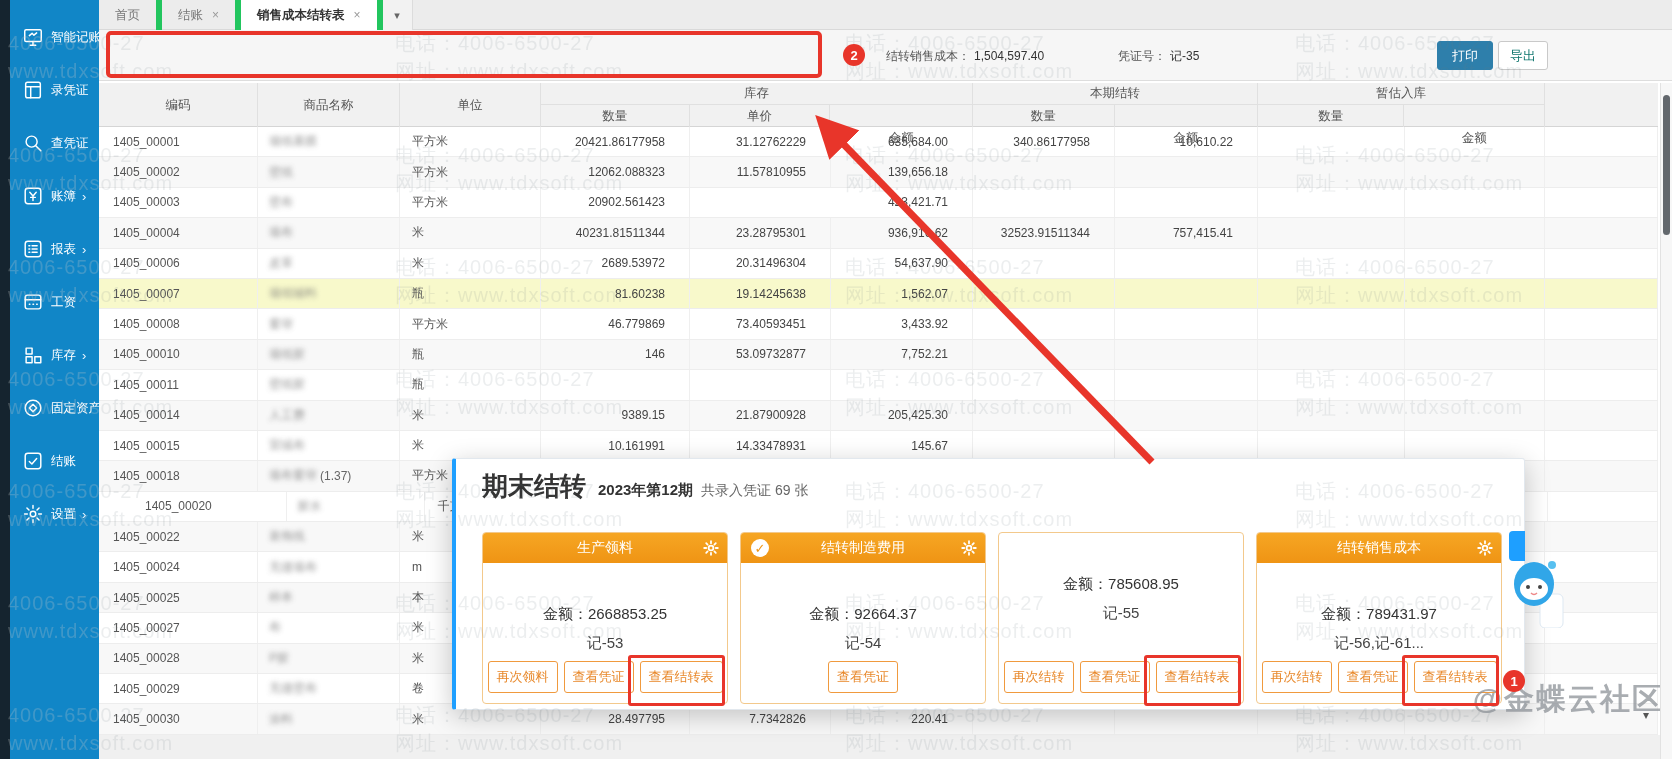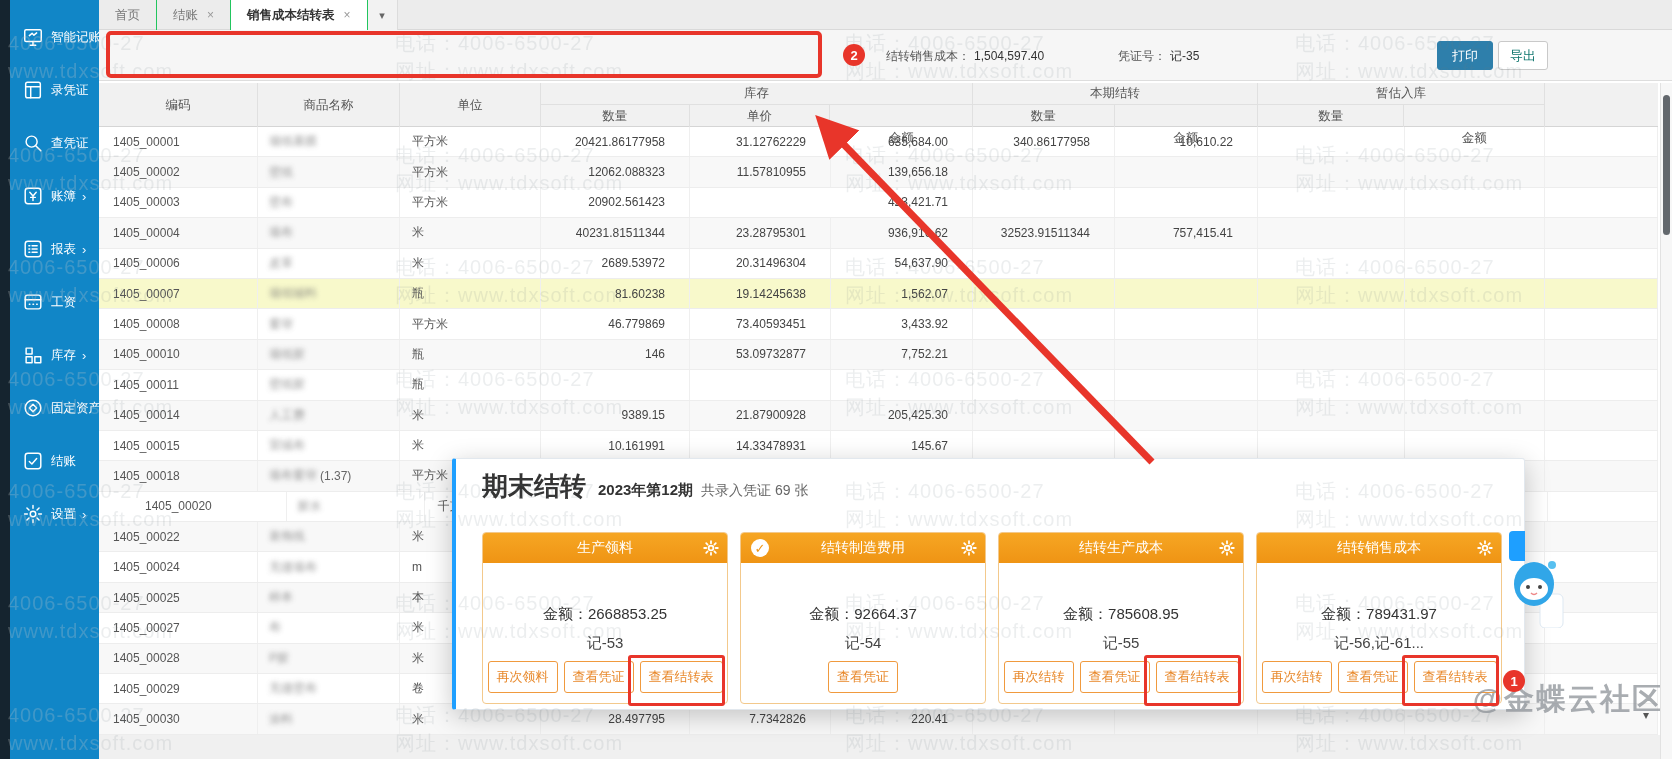--- a/index.html
+++ b/index.html
@@ -11,21 +11,21 @@
   .sidebar{position:absolute;left:10px;top:0;width:89px;height:759px;background:#1186c7;z-index:5;padding-top:22px;}
   .side-item{display:flex;align-items:center;height:30px;margin:0 0 23px 0;padding-left:12px;cursor:pointer;color:#fff;}
   .side-item:nth-child(6){margin-top:16px;}
   .side-icon{width:22px;height:22px;flex:0 0 22px;}
   .side-icon svg{width:22px;height:22px;fill:none;stroke:#fff;stroke-width:1.6;stroke-linecap:round;stroke-linejoin:round;}
   .side-label{font-size:12.5px;margin-left:7px;white-space:nowrap;}
   .side-arrow{font-size:13px;margin-left:6px;color:#eaf6ff;}
 
   
   .tabstrip{position:absolute;left:99px;top:0;width:1573px;height:30px;background:#ececec;border-bottom:1px solid #d9d9d9;display:flex;z-index:4;}
-  .tab{display:flex;align-items:center;padding:0 16px;font-size:12.5px;color:#777;border-right:1px solid #22c55e;cursor:pointer;background:transparent;height:30px;}
+  .tab{display:flex;align-items:center;padding:0 16px;font-size:12.5px;color:#777;border-right:6px solid #22c55e;cursor:pointer;background:transparent;height:30px;}
   .tab.active{background:#fff;color:#333;font-weight:bold;}
   .tab .x{margin-left:9px;color:#9a9a9a;font-size:12px;font-weight:normal;}
   .tab-caret{width:30px;display:flex;align-items:center;justify-content:center;color:#666;background:#f2f2f2;border-right:1px solid #dcdcdc;cursor:pointer;font-size:11px;height:30px;}
 
   
   .toolbar{position:absolute;left:99px;top:30px;width:1573px;height:51px;background:#f6f6f6;border-bottom:1px solid #ddd;z-index:4;}
   .listtabs{position:absolute;left:17px;top:10px;display:flex;}
   .ltab{width:66px;height:29px;margin-right:4px;background:#fff;border:1px solid #d9d9d9;color:#555;font-size:12px;display:flex;align-items:center;justify-content:center;cursor:pointer;border-radius:2px;white-space:nowrap;}
   .ltab.active{background:#1e9fff;border-color:#1e9fff;color:#fff;}
   .tb-summary{position:absolute;left:787px;top:18px;font-size:12px;color:#555;}
@@ -638,30 +638,20 @@
       </span>
     </div>
     <div class="c-amount"><span class="c-alabel">金额：</span><span class="c-avalue">92664.37</span></div>
     <div class="c-voucher">记-54</div>
     <div class="c-btns">
             <button class="c-btn">查看凭证</button>
           </div>
   </div>
 
   <div class="card">
-    <div class="c-head">
-
-      <span class="c-title">结转生产成本</span>
-      <span class="c-gear">
-        <svg viewBox="0 0 16 16">
-                <circle cx="8" cy="8" r="2.4"></circle>
-                <path d="M8 1.2v2M8 12.8v2M1.2 8h2M12.8 8h2M3.2 3.2l1.4 1.4M11.4 11.4l1.4 1.4M12.8 3.2l-1.4 1.4M4.6 11.4l-1.4 1.4"></path>
-              </svg>
-      </span>
-    </div>
     <div class="c-amount"><span class="c-alabel">金额：</span><span class="c-avalue">785608.95</span></div>
     <div class="c-voucher">记-55</div>
     <div class="c-btns">
             <button class="c-btn">再次结转</button>
             <button class="c-btn">查看凭证</button>
             <button class="c-btn">查看结转表</button>
           </div>
   </div>
 
   <div class="card">

